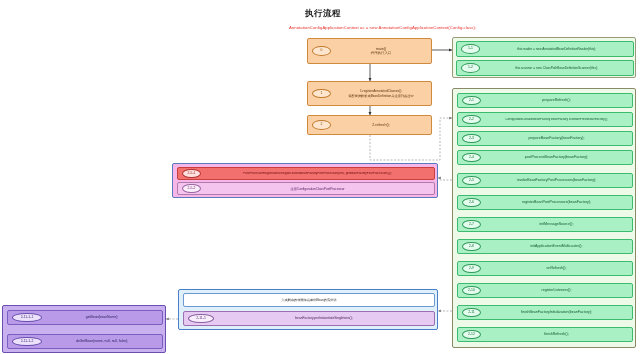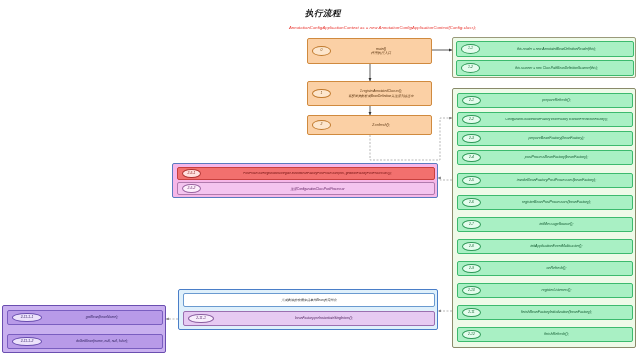--- a/index.html
+++ b/index.html
@@ -3,21 +3,21 @@
 <meta charset="utf-8">
 <style>
   html,body{margin:0;padding:0;}
   body{
     width:640px;height:354px;
     background:#ffffff;
     font-family:"Liberation Sans","DejaVu Sans",sans-serif;
     overflow:hidden;
     position:relative;
   }
-  #canvas{position:absolute;left:0;top:0;width:640px;height:354px;font-style:italic;}
+  #canvas{position:absolute;left:0;top:0;width:640px;height:354px;}
   #svg-layer{position:absolute;left:0;top:0;width:640px;height:354px;pointer-events:none;}
 
   .title{
     position:absolute;
     font-size:8.5px;
     font-weight:bold;
     color:#1a1a1a;
     letter-spacing:.5px;
   }
   .code-note{

